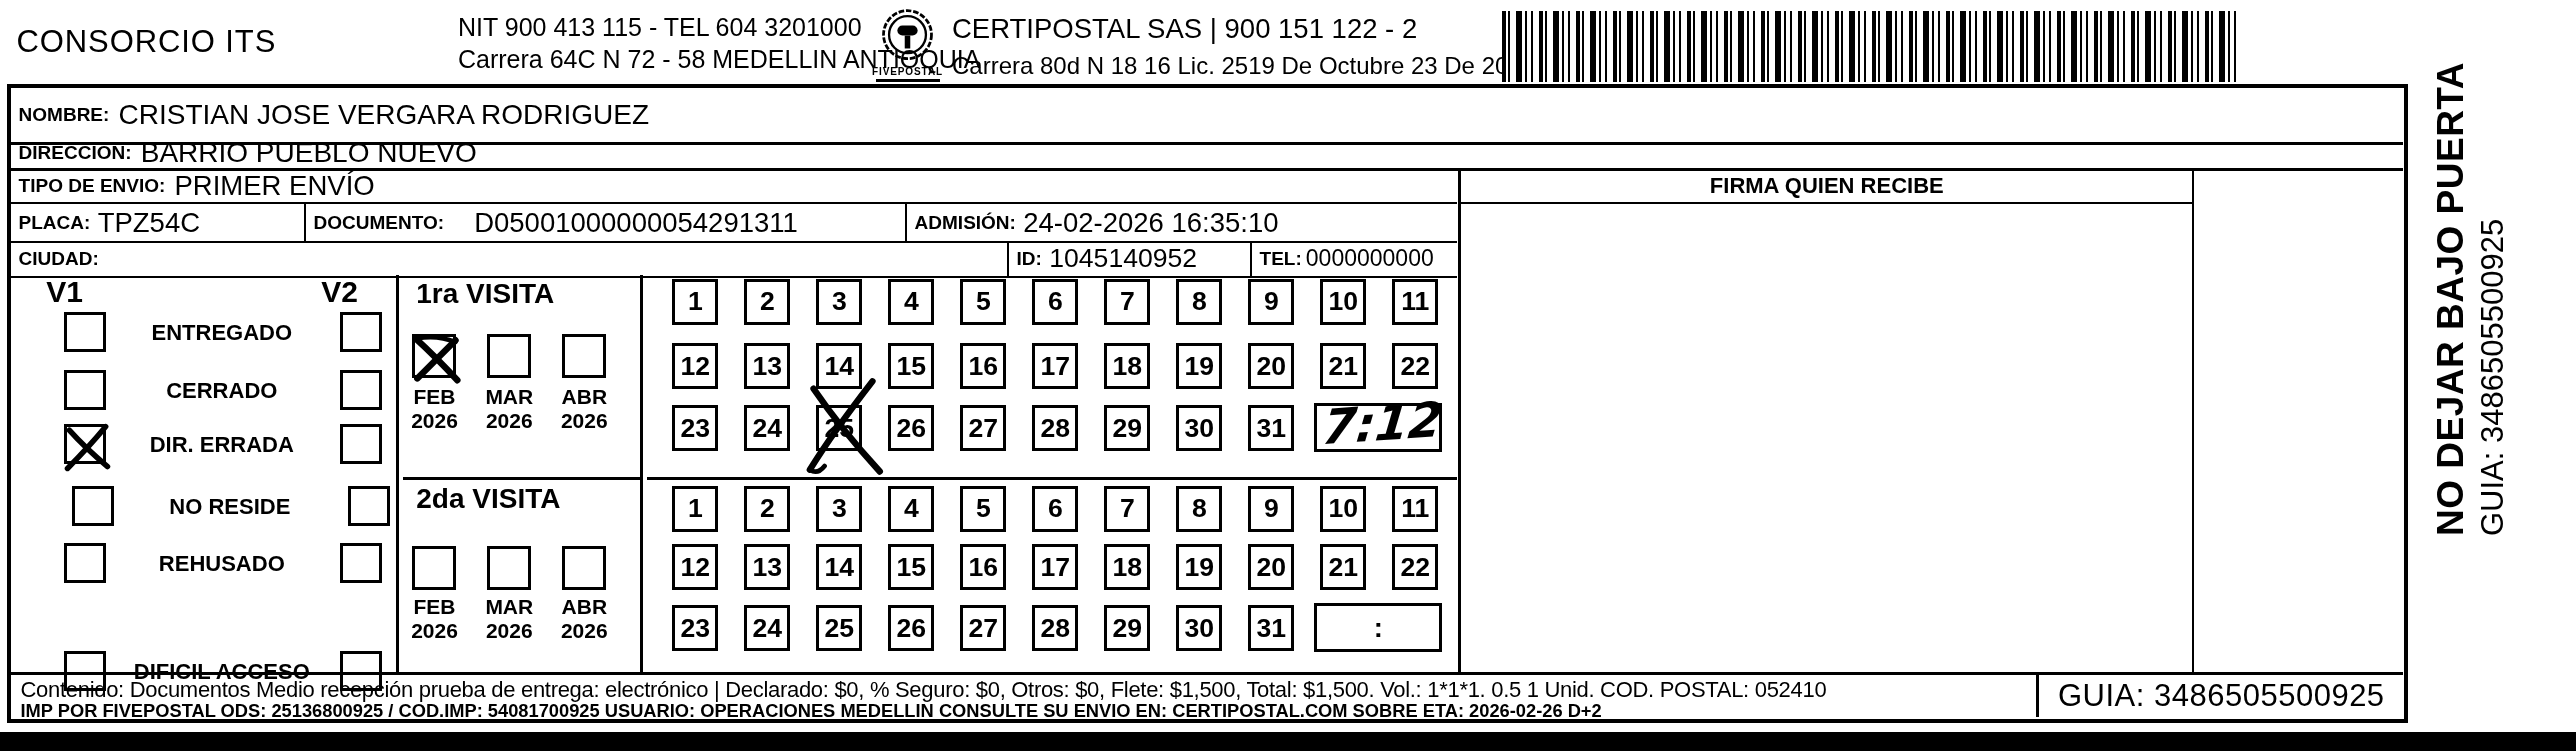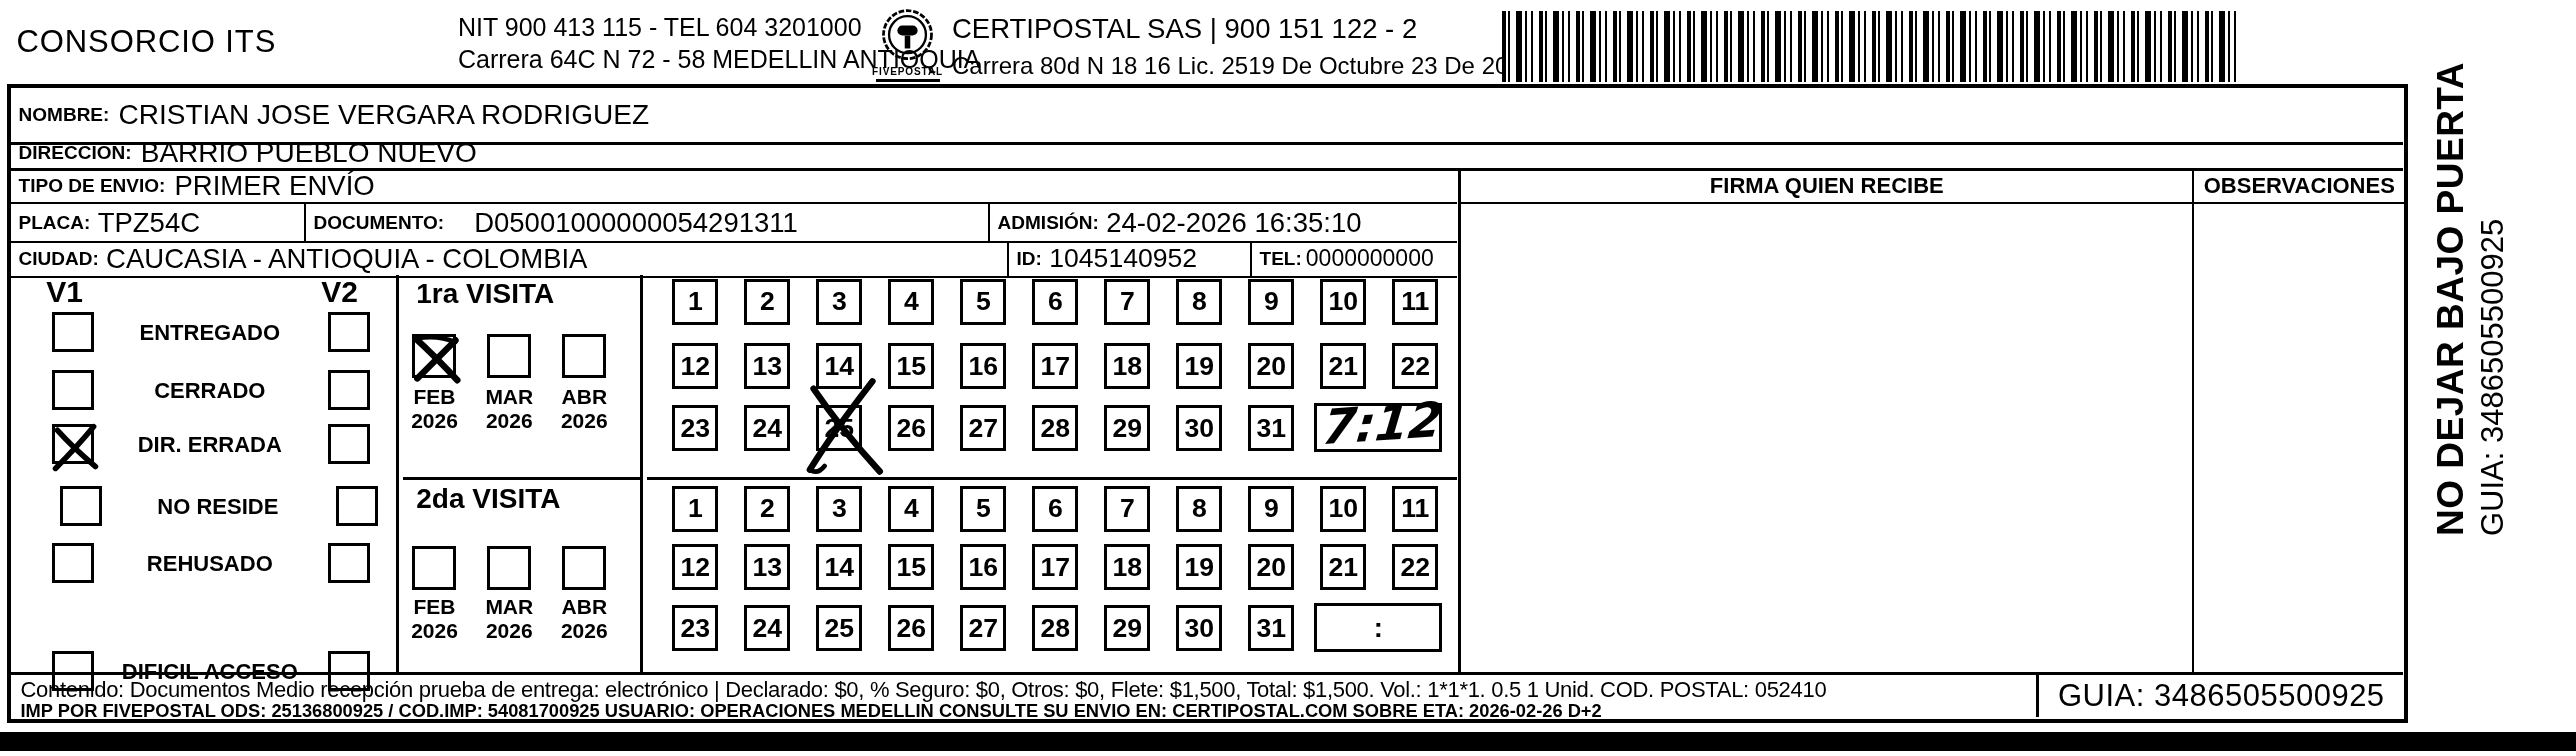--- a/index.html
+++ b/index.html
@@ -33,21 +33,21 @@
   .left-pane{left:0;top:0;width:1450px;height:502px;border-right:3.7px solid #000;box-sizing:border-box;}
   .tipo-row{left:0;top:0;width:1446px;height:34px;border-bottom:2.7px solid #000;}
   .placa-row{left:0;top:34px;width:1446px;height:37px;border-bottom:2.7px solid #000;display:flex;}
   .ciudad-row{left:0;top:71px;width:1446px;height:35px;border-bottom:2.7px solid #000;display:flex;}
   .cell{display:flex;align-items:center;gap:7.3px;padding-left:7.3px;box-sizing:border-box;height:100%;}
   .cell-br{border-right:2.7px solid #000;}
   
   .visit-area{left:0;top:105px;width:1446px;height:397px;}
   .v1v2-box{left:0;top:0;width:388px;height:397px;border-right:3.7px solid #000;box-sizing:border-box;}
   .vhead{font-size:30px;font-weight:bold;top:0;}
-  .srow{position:absolute;left:4px;width:100%;height:42px;padding-left:16px;}
+  .srow{position:absolute;left:16px;width:100%;height:42px;padding-left:16px;}
   .cb{position:absolute;width:42px;height:40px;border:3.7px solid #000;box-sizing:border-box;background:#fff;}
   .cb1{left:37px;top:0;}
   .cb2{left:313px;top:0;}
   .slabel{position:absolute;left:79px;width:231px;text-align:center;font-size:22px;font-weight:bold;line-height:42px;}
   .months-col{left:392px;top:0;width:240px;height:397px;border-right:3.7px solid #000;box-sizing:border-box;}
   .msec1{left:0;top:0;width:100%;height:205px;border-bottom:3.7px solid #000;box-sizing:border-box;}
   .msec2{left:0;top:205px;width:100%;height:191px;}
   .mtitle{position:absolute;left:13px;top:2.7px;font-size:28px;font-weight:bold;}
   .mcb{position:absolute;top:59px;width:44px;height:44px;border:3.7px solid #000;box-sizing:border-box;}
   .msec2 .mcb{top:66px;}
@@ -133,34 +133,33 @@
         <div class="abs tipo-row row-line">
           <span class="lbl">TIPO DE ENVIO:</span>
           <span class="val">PRIMER ENVÍO</span>
         </div>
 
         <div class="abs placa-row">
           <div class="cell cell-br" style="width:295px;">
             <span class="lbl">PLACA:</span>
             <span class="val">TPZ54C</span>
           </div>
-          <div class="cell cell-br" style="width:684px;gap:30px;">
+          <div class="cell cell-br" style="width:601px;gap:30px;">
             <span class="lbl">DOCUMENTO:</span>
             <span class="val">D05001000000054291311</span>
           </div>
           <div class="cell" style="flex:1;">
             <span class="lbl">ADMISIÓN:</span>
             <span class="val">24-02-2026 16:35:10</span>
           </div>
         </div>
 
         <div class="abs ciudad-row">
           <div class="cell cell-br" style="width:998px;">
             <span class="lbl">CIUDAD:</span>
-            <span class="val">CAUCASIA - ANTIOQUIA - COLOMBIA</span>
           </div>
           <div class="cell cell-br" style="width:243px;">
             <span class="lbl">ID:</span>
             <span class="val" style="font-size:26.6px;">1045140952</span>
           </div>
           <div class="cell" style="flex:1;gap:4px;">
             <span class="lbl">TEL:</span>
             <span class="val" style="font-size:23px;">0000000000</span>
           </div>
         </div>
@@ -344,24 +343,20 @@
           </div>
 
         </div>
       </div>
 
       <div class="abs right-pane">
         <div class="abs firma-col">
           <div class="colhead">FIRMA QUIEN RECIBE</div>
           <div class="colbody"></div>
         </div>
-        <div class="abs obs-col">
-          <div class="colhead">OBSERVACIONES</div>
-          <div class="colbody"></div>
-        </div>
       </div>
     </div>
 
     <div class="abs footer-row">
       <div class="abs content-cell">
         <div class="fline1">Contenido: Documentos Medio recepción prueba de entrega: electrónico | Declarado: $0, % Seguro: $0, Otros: $0, Flete: $1,500, Total: $1,500. Vol.: 1*1*1. 0.5  1 Unid. COD. POSTAL: 052410</div>
         <div class="fline2">IMP POR FIVEPOSTAL ODS: 25136800925 / COD.IMP: 54081700925 USUARIO: OPERACIONES MEDELLIN CONSULTE SU ENVIO EN: CERTIPOSTAL.COM SOBRE ETA: 2026-02-26 D+2</div>
       </div>
       <div class="abs guia-cell">GUIA: 3486505500925</div>
     </div>

